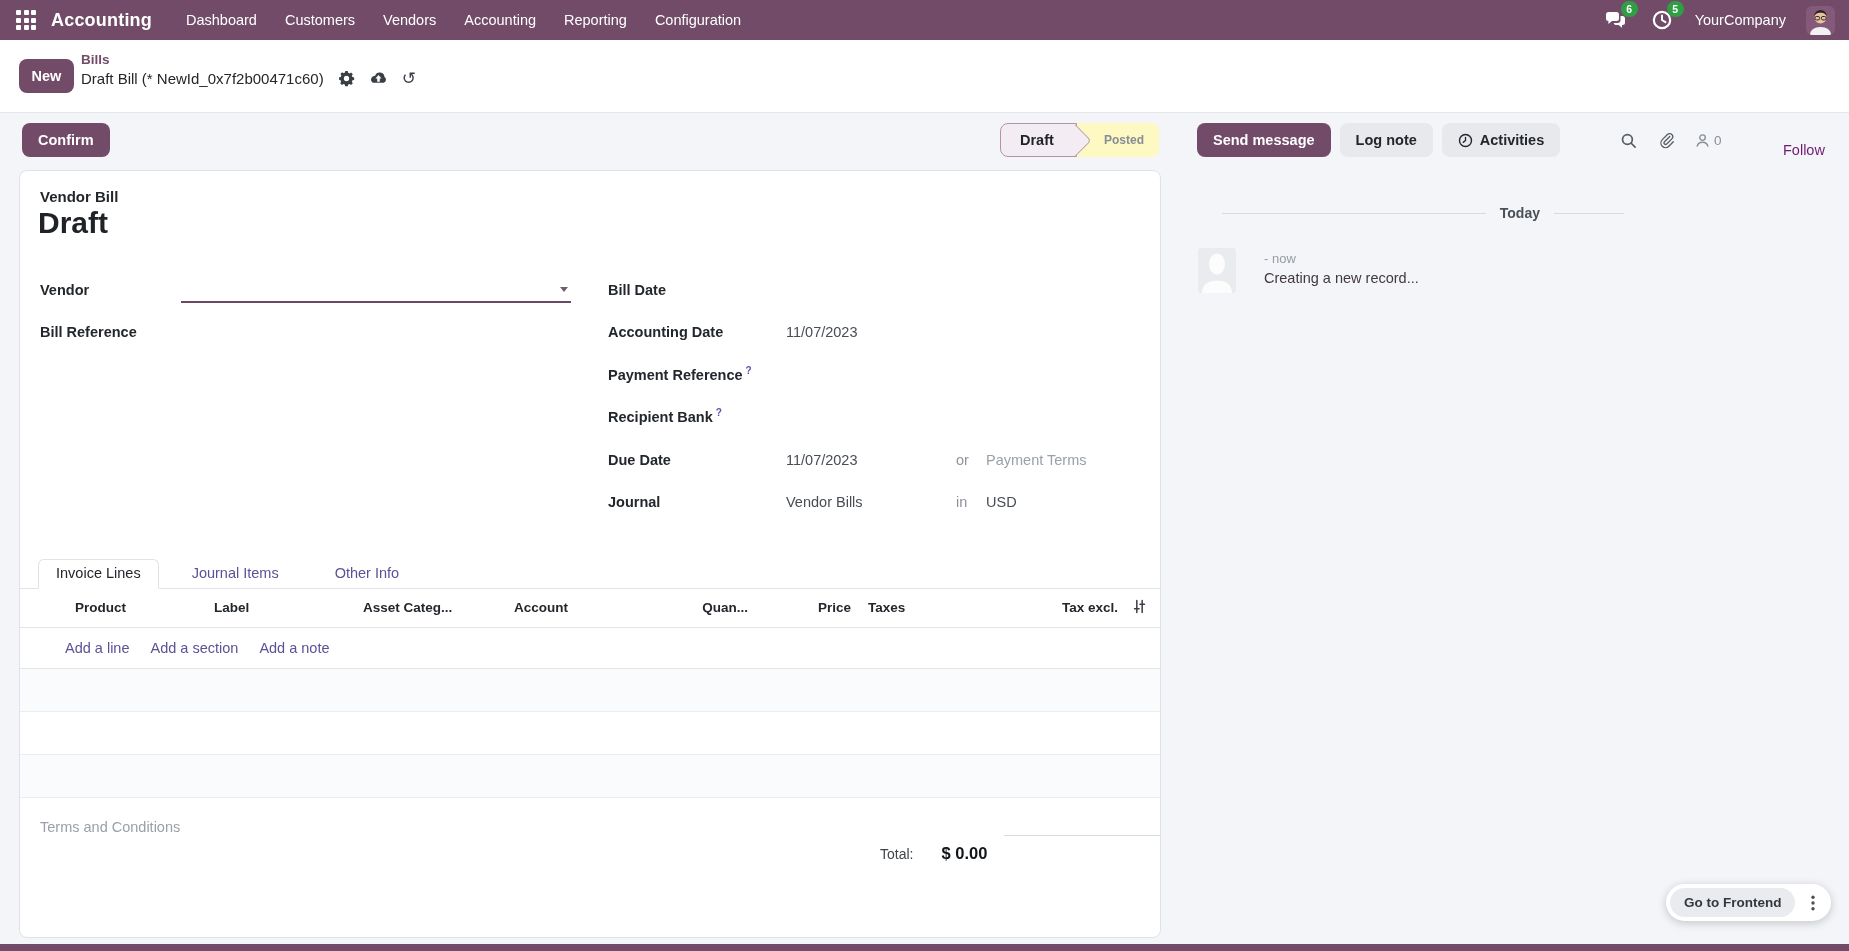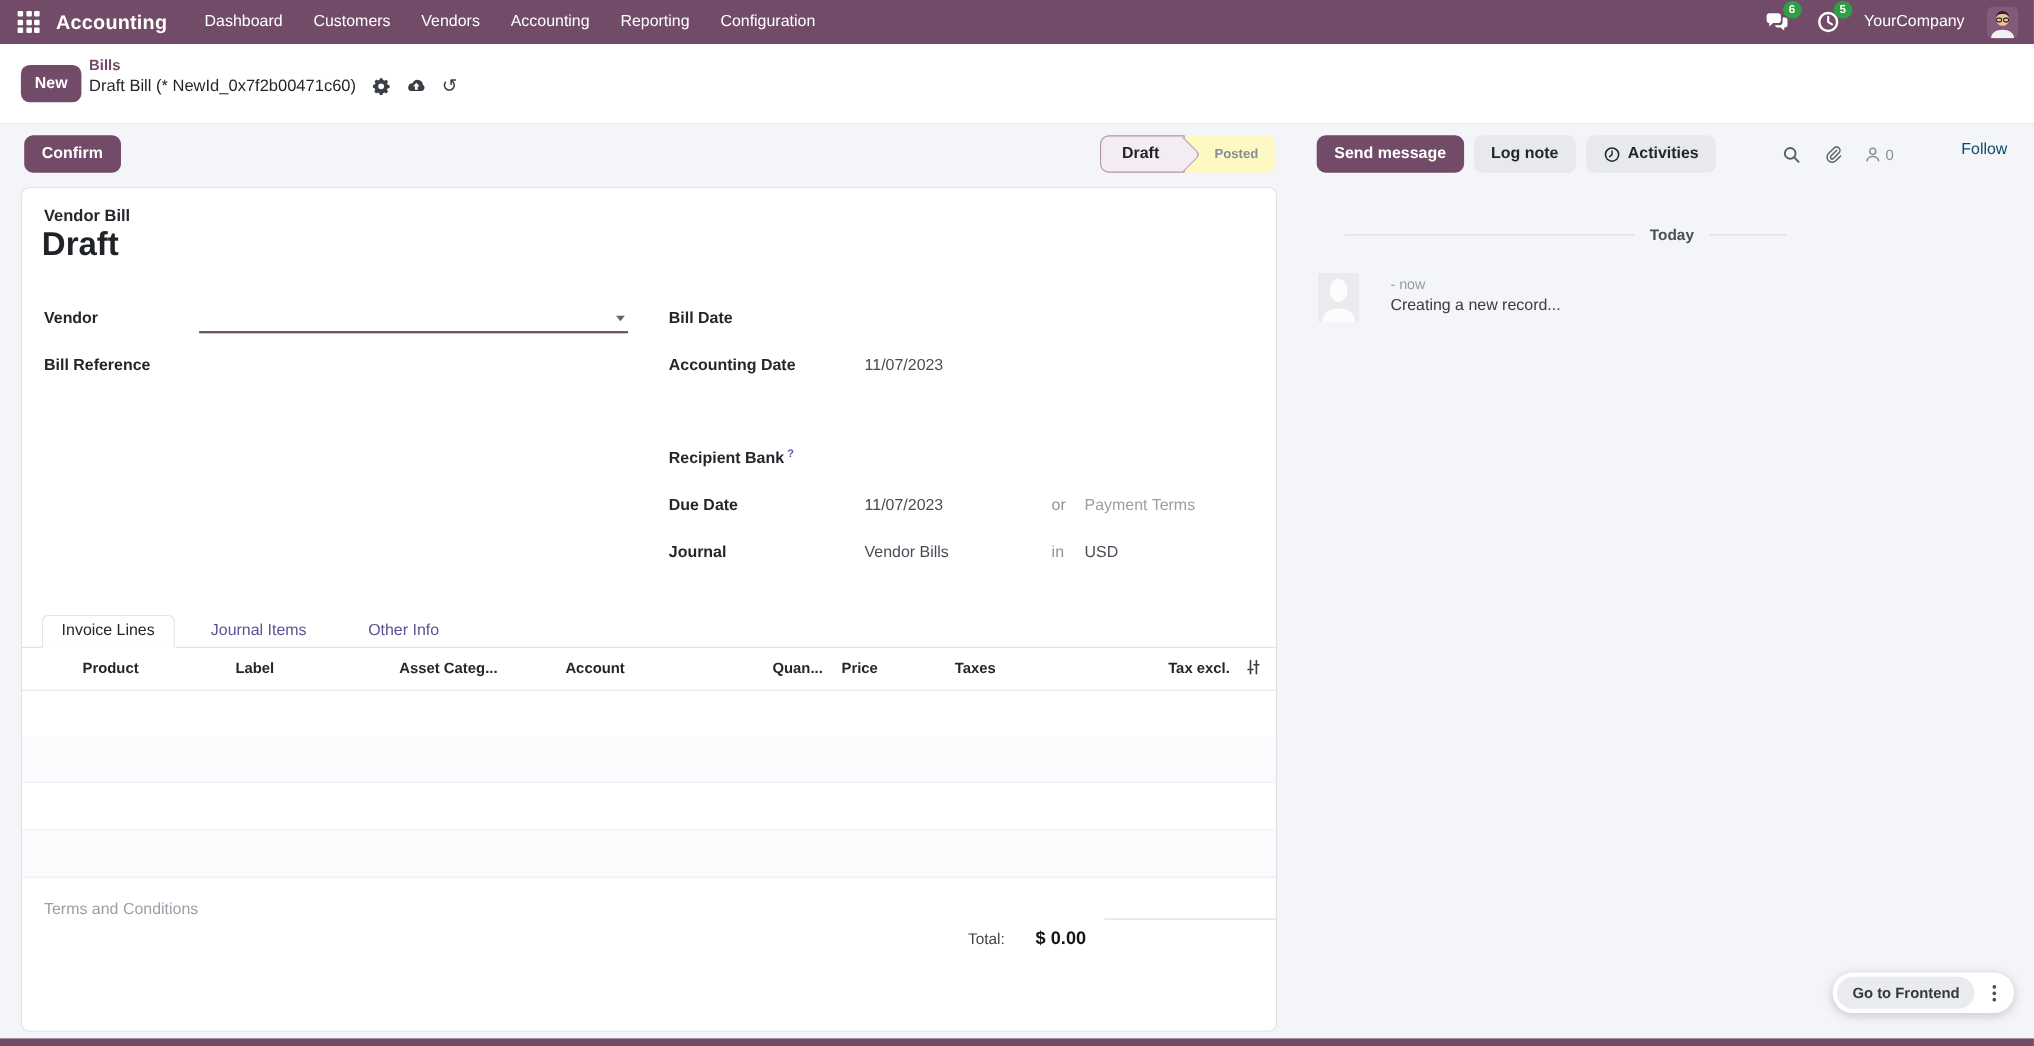--- a/index.html
+++ b/index.html
@@ -52,22 +52,22 @@
   .st-draft::after{content:"";position:absolute;right:-11px;top:5px;width:22px;height:22px;
             background:#f3ecf2;border-top:1px solid #b493a9;border-right:1px solid #b493a9;
             transform:rotate(45deg);border-radius:0 5px 0 0}
   .st-posted{background:#fef9c3;color:#858d97;border-radius:0 8px 8px 0;display:flex;
             align-items:center;padding:0 15px 0 27px;font-size:12px;font-weight:600}
 
   .chat-actions{position:absolute;left:1197px;top:10px;display:flex;gap:9px}
   .chat-icons{position:absolute;left:1620px;top:10px;height:34px;display:flex;align-items:center;gap:21px;color:#565d64}
   .chat-icons .ic{display:flex;align-items:center;cursor:pointer}
   .followers{display:flex;align-items:center;gap:4px;color:#8a9097;font-size:13.5px;cursor:pointer}
-  .follow{position:absolute;left:1783px;top:6px;height:34px;display:flex;align-items:center;
-          font-size:14.5px;color:#0c4a6e;font-weight:500;cursor:pointer}
+  .follow{position:absolute;left:1783px;top:20px;height:34px;display:flex;align-items:center;
+          font-size:14.5px;color:#701a75;font-weight:500;cursor:pointer}
 
   
   .sheet{position:absolute;left:19px;top:57px;width:1142px;height:768px;background:#fff;
          border:1px solid #e0e2e7;border-radius:8px}
   .doctype{position:absolute;left:20px;top:17px;font-size:15px;font-weight:700;color:#23272c}
   .sheet-title{position:absolute;left:18px;top:35px;font-size:30px;font-weight:700;color:#1f2327}
 
   .frow{position:absolute;display:flex;align-items:center;height:26px;font-size:14.5px;color:#474d54}
   .flabel{font-weight:700;color:#23272c;flex:none}
   .fl{left:20px;width:531px}
@@ -88,21 +88,21 @@
         display:flex;align-items:flex-end;padding-left:18px}
   .tab{font-size:14.5px;padding:5px 17px 7px;color:#5c5194;cursor:pointer;white-space:nowrap}
   .tab.active{background:#fff;border:1px solid #dfe2e7;border-bottom:1px solid #fff;
         border-radius:6px 6px 0 0;color:#23272c;margin-bottom:-1px}
 
   
   .thead{position:absolute;left:0;top:418px;width:100%;height:39px;border-bottom:1px solid #e3e5e9}
   .th{position:absolute;top:11px;font-size:13.5px;font-weight:700;color:#23272c;white-space:nowrap}
   .th-product{left:55px}.th-label{left:194px}.th-asset{left:343px}.th-account{left:494px}
   .th-quan{left:638px;width:90px;text-align:right}
-  .th-price{left:745px;width:86px;}
+  .th-price{left:745px;width:86px;text-align:right}
   .th-taxes{left:848px}
   .th-taxexcl{left:990px;width:108px;text-align:right}
   .th-ic{position:absolute;left:1112px;top:10px;cursor:pointer;display:flex}
 
   .addrow{position:absolute;left:0;top:457px;width:100%;height:41px;border-bottom:1px solid #e3e5e9;
           display:flex;align-items:center;gap:21px;padding-left:45px}
   .addlink{color:#5c5194;font-size:14.5px;cursor:pointer;white-space:nowrap}
 
   .stripe{position:absolute;left:0;width:100%;height:43px;border-bottom:1px solid #ebedf0}
   .s1{top:498px;background:#fafbfc}.s2{top:541px;background:#fff}.s3{top:584px;background:#fafbfc}
@@ -275,20 +275,24 @@
       </div>
 
       <div class="frow fr" style="top:106px">
         <span class="flabel">Bill Date</span>
         <div class="val" style="flex:1;height:26px"></div>
       </div>
       <div class="frow fr" style="top:148px">
         <span class="flabel">Accounting Date</span>
         <span class="val">11/07/2023</span>
       </div>
+      <div class="frow fr" style="top:190px">
+        <span class="flabel"><span>Payment Reference</span><sup class="help">?</sup></span>
+        <div class="val" style="flex:1;height:26px"></div>
+      </div>
       <div class="frow fr" style="top:232px">
         <span class="flabel"><span>Recipient Bank</span><sup class="help">?</sup></span>
         <div class="val" style="flex:1;height:26px"></div>
       </div>
       <div class="frow fr" style="top:276px">
         <span class="flabel">Due Date</span>
         <span class="val wide-val">11/07/2023</span>
         <span class="conj">or</span>
         <span class="placeholder val">Payment Terms</span>
       </div>
@@ -315,20 +319,25 @@
         <span class="th th-taxes">Taxes</span>
         <span class="th th-taxexcl">Tax excl.</span>
         <span class="th-ic">
           <svg width="15" height="15" viewBox="0 0 14 14">
             <path d="M4.5 1.5v11M9.5 1.5v11" stroke="#3a3f45" stroke-width="1.4" stroke-linecap="round"></path>
             <path d="M2.4 9h4.2M7.4 5h4.2" stroke="#3a3f45" stroke-width="1.4" stroke-linecap="round"></path>
           </svg>
         </span>
       </div>
 
+      <div class="addrow">
+        <a class="addlink">Add a line</a>
+        <a class="addlink">Add a section</a>
+        <a class="addlink">Add a note</a>
+      </div>
 
       <div class="stripe s1"></div>
       <div class="stripe s2"></div>
       <div class="stripe s3"></div>
 
       <div class="terms">Terms and Conditions</div>
       <div class="total-rule"></div>
       <div class="total-row">
         <span class="total-label">Total:</span>
         <span class="total-value">$ 0.00</span>

